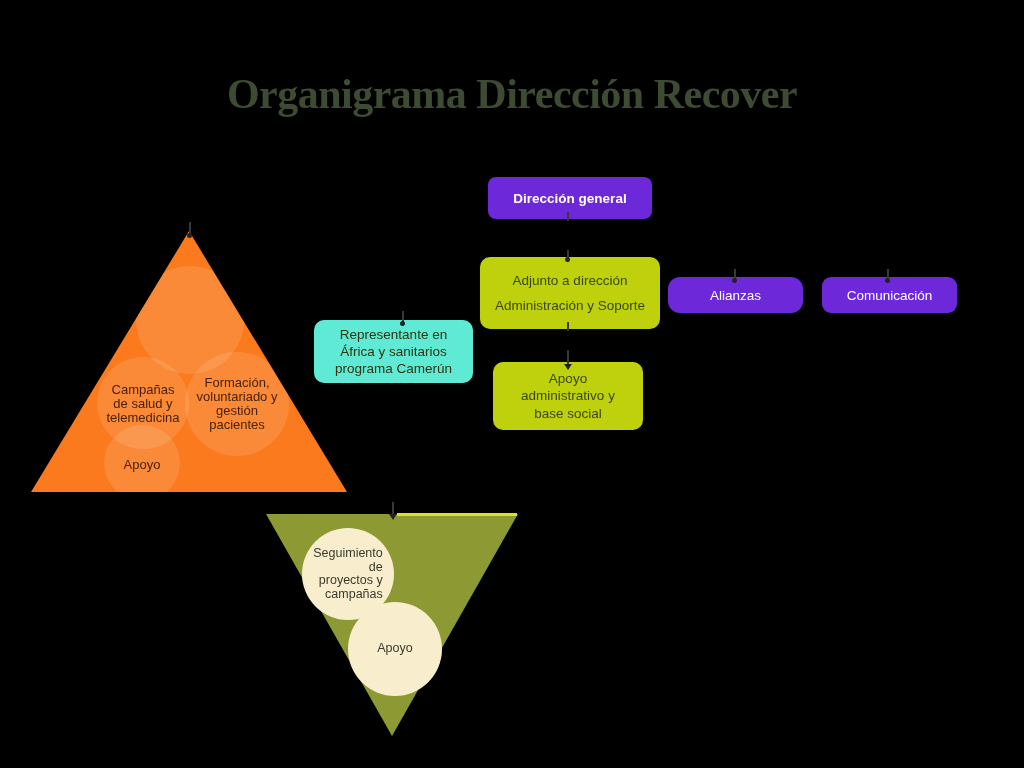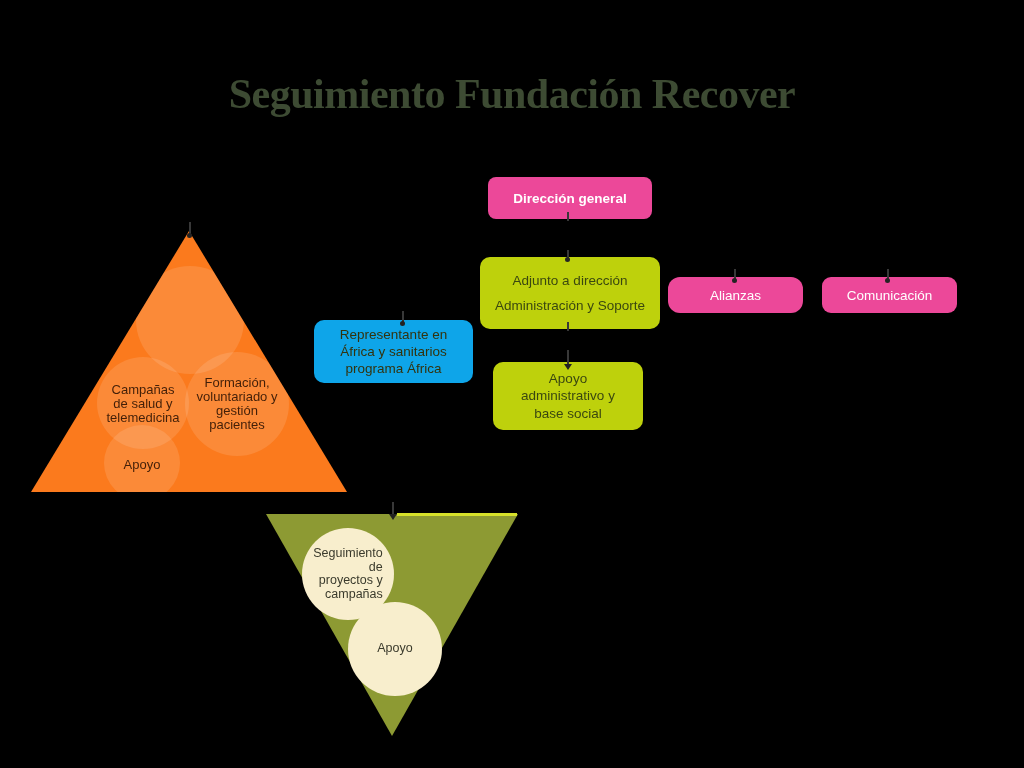--- a/index.html
+++ b/index.html
@@ -11,23 +11,23 @@
   .title{
     position:absolute;left:0;right:0;top:70px;text-align:center;
     font-family:"Liberation Serif","DejaVu Serif",serif;font-weight:bold;
     font-size:42px;letter-spacing:-0.5px;color:#3d4b33;
   }
   
   .node{
     position:absolute;display:flex;flex-direction:column;align-items:center;
     justify-content:center;text-align:center;box-sizing:border-box;z-index:2;
   }
-  .dark{background:#ec4899;color:#ffffff;}
+  .dark{background:#6d28d9;color:#ffffff;}
   .bright{background:#bed10c;color:#3a4710;}
-  .olive{background:#0ea5e9;color:#33330e;}
+  .olive{background:#5eead4;color:#33330e;}
   .n-direccion{left:488px;top:177px;width:164px;height:42px;border-radius:8px;
     font-weight:bold;font-size:13.5px;}
   .n-adjunto{left:480px;top:257px;width:180px;height:72px;border-radius:10px;
     font-size:13.5px;justify-content:space-evenly;padding:6px 12px;}
   .n-alianzas{left:668px;top:277px;width:135px;height:36px;border-radius:12px;font-size:13.5px;}
   .n-comunicacion{left:822px;top:277px;width:135px;height:36px;border-radius:9px;font-size:13.5px;}
   .n-representante{left:314px;top:320px;width:159px;height:63px;border-radius:10px;
     font-size:13.5px;line-height:17px;}
   .n-apoyoadmin{left:493px;top:362px;width:150px;height:68px;border-radius:10px;
     font-size:13.5px;line-height:17.5px;}
@@ -66,21 +66,21 @@
   .shaft{position:absolute;width:2px;background:#383838;z-index:5;}
   .dot{position:absolute;width:5px;height:5px;border-radius:50%;background:#232323;z-index:6;}
   .tri{position:absolute;width:0;height:0;border-left:4px solid transparent;
     border-right:4px solid transparent;border-top:6px solid #232323;z-index:6;}
 </style>
 </head>
 <body>
 
 <div id="canvas">
 
-  <div class="title">Seguimiento Fundación Recover</div>
+  <div class="title">Organigrama Dirección Recover</div>
 
   <div class="node dark n-direccion">
     <span>Dirección general</span>
   </div>
 
   <div class="node bright n-adjunto">
     <span>Adjunto a dirección</span>
     <span>Administración y Soporte</span>
   </div>
 
@@ -88,21 +88,21 @@
     <span>Alianzas</span>
   </div>
 
   <div class="node dark n-comunicacion">
     <span>Comunicación</span>
   </div>
 
   <div class="node olive n-representante">
     <div>Representante en</div>
     <div>África y sanitarios</div>
-    <div>programa África</div>
+    <div>programa Camerún</div>
   </div>
 
   <div class="node bright n-apoyoadmin">
     <div>Apoyo</div>
     <div>administrativo y</div>
     <div>base social</div>
   </div>
 
   <div class="pyramid">
     <div class="halo halo1"></div>

